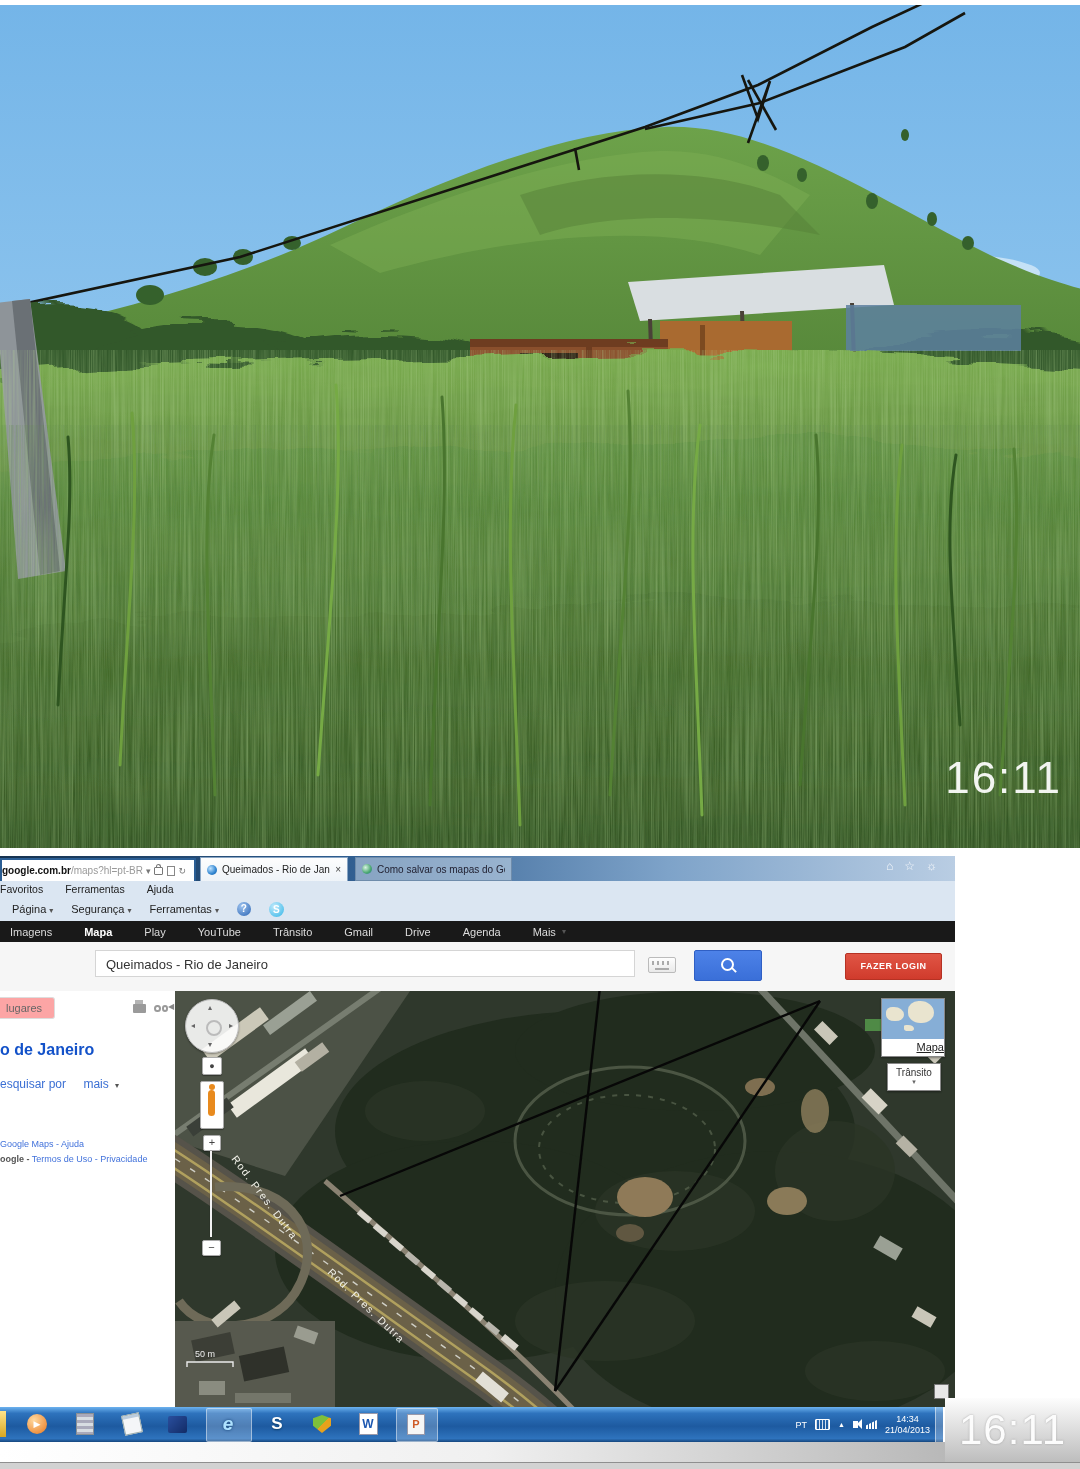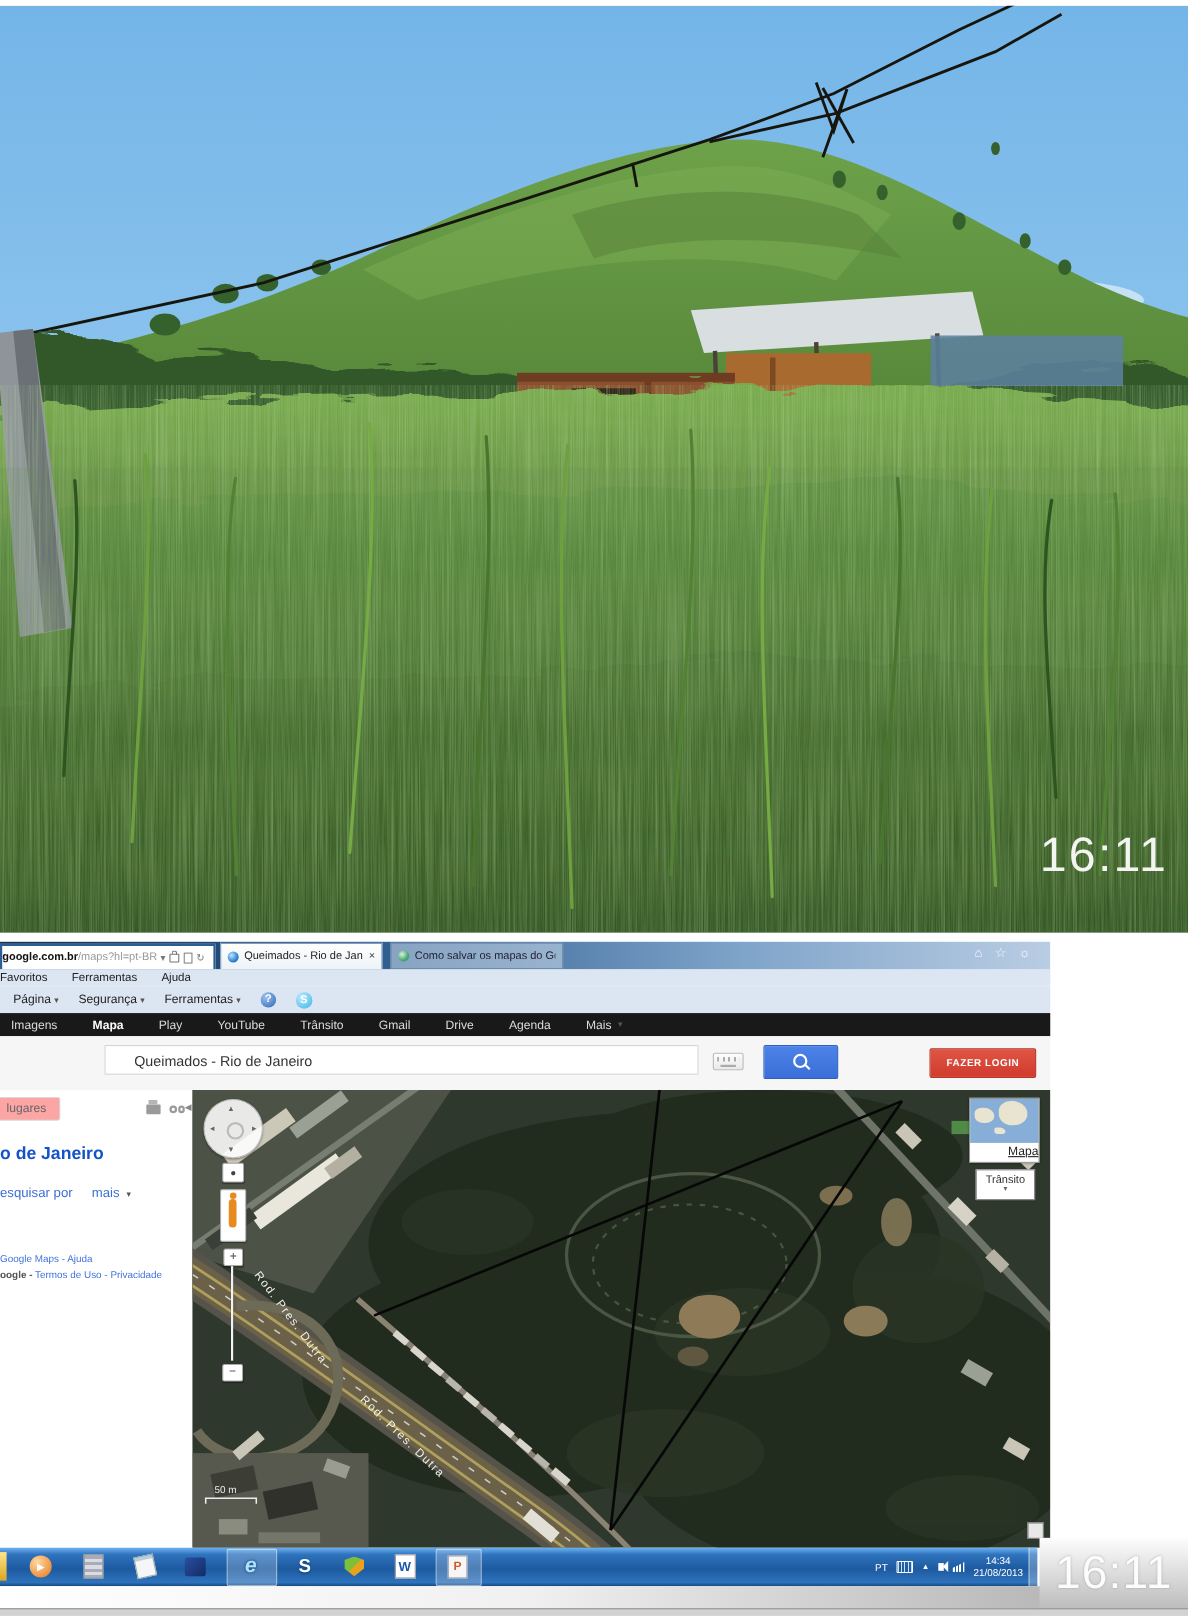--- a/index.html
+++ b/index.html
@@ -47,21 +47,21 @@
             color:#fff;font-size:10px;font-weight:bold;text-align:center;line-height:14px;}
   .skype-ico{width:15px;height:15px;border-radius:50%;background:radial-gradient(circle at 35% 30%,#bfe9fb,#35b6e8);
              color:#fff;font-size:10px;font-weight:bold;text-align:center;line-height:15px;}
   .gbar{position:absolute;left:0;top:65px;width:955px;height:21px;background:#191919;
         display:flex;align-items:center;gap:32px;padding-left:10px;font-size:11px;color:#dcdcdc;}
   .gbar .sel{color:#fff;font-weight:bold;}
   .gbar .more{display:flex;align-items:center;gap:3px;}
   .searchrow{position:absolute;left:0;top:86px;width:955px;height:49px;background:#f6f6f6;
              border-bottom:1px solid #e2e2e2;}
   .search-input{position:absolute;left:95px;top:8px;width:540px;height:27px;background:#fff;
-                border:1px solid #d5d5d5;font-size:13px;color:#333;line-height:27px;padding-left:26px;
+                border:1px solid #d5d5d5;font-size:13px;color:#333;line-height:27px;padding-left:10px;
                 box-sizing:border-box;}
   .kb-ico{position:absolute;left:648px;top:15px;width:26px;height:14px;border:1px solid #bbb;border-radius:2px;
           background:linear-gradient(#fdfdfd,#e9e9e9);}
   .kb-ico:before{content:"";position:absolute;left:3px;top:3px;right:3px;height:4px;
                  background:repeating-linear-gradient(90deg,#aaa 0 2px,transparent 2px 5px);}
   .kb-ico:after{content:"";position:absolute;left:6px;bottom:2px;right:6px;height:2px;background:#aaa;}
   .search-btn{position:absolute;left:694px;top:8px;width:66px;height:29px;background:linear-gradient(#4d82e8,#3a6fd8);
               border:1px solid #2f5fc4;border-radius:2px;}
   .mag{position:absolute;left:26px;top:7px;width:9px;height:9px;border:2px solid #fff;border-radius:50%;}
   .mag:after{content:"";position:absolute;left:8px;top:9px;width:6px;height:2px;background:#fff;
@@ -512,21 +512,21 @@
         <span class="ico-office">P</span>
       </div>
     <div class="tray">
       <span class="tray-lang">PT</span>
       <span class="tray-kb"></span>
       <span class="tray-up">▲</span>
       <span class="spk"></span>
       <span class="net"></span>
       <span class="tray-clock">
         <span>14:34</span><br>
-        <span>21/08/2013</span>
+        <span>21/04/2013</span>
       </span>
     </div>
     <div class="show-desktop"></div>
   </div>
 
   <div class="bottom-band"></div>
   <div class="silver">
     <span class="t">16:11</span>
   </div>
   <div class="bottom-strip"></div>

